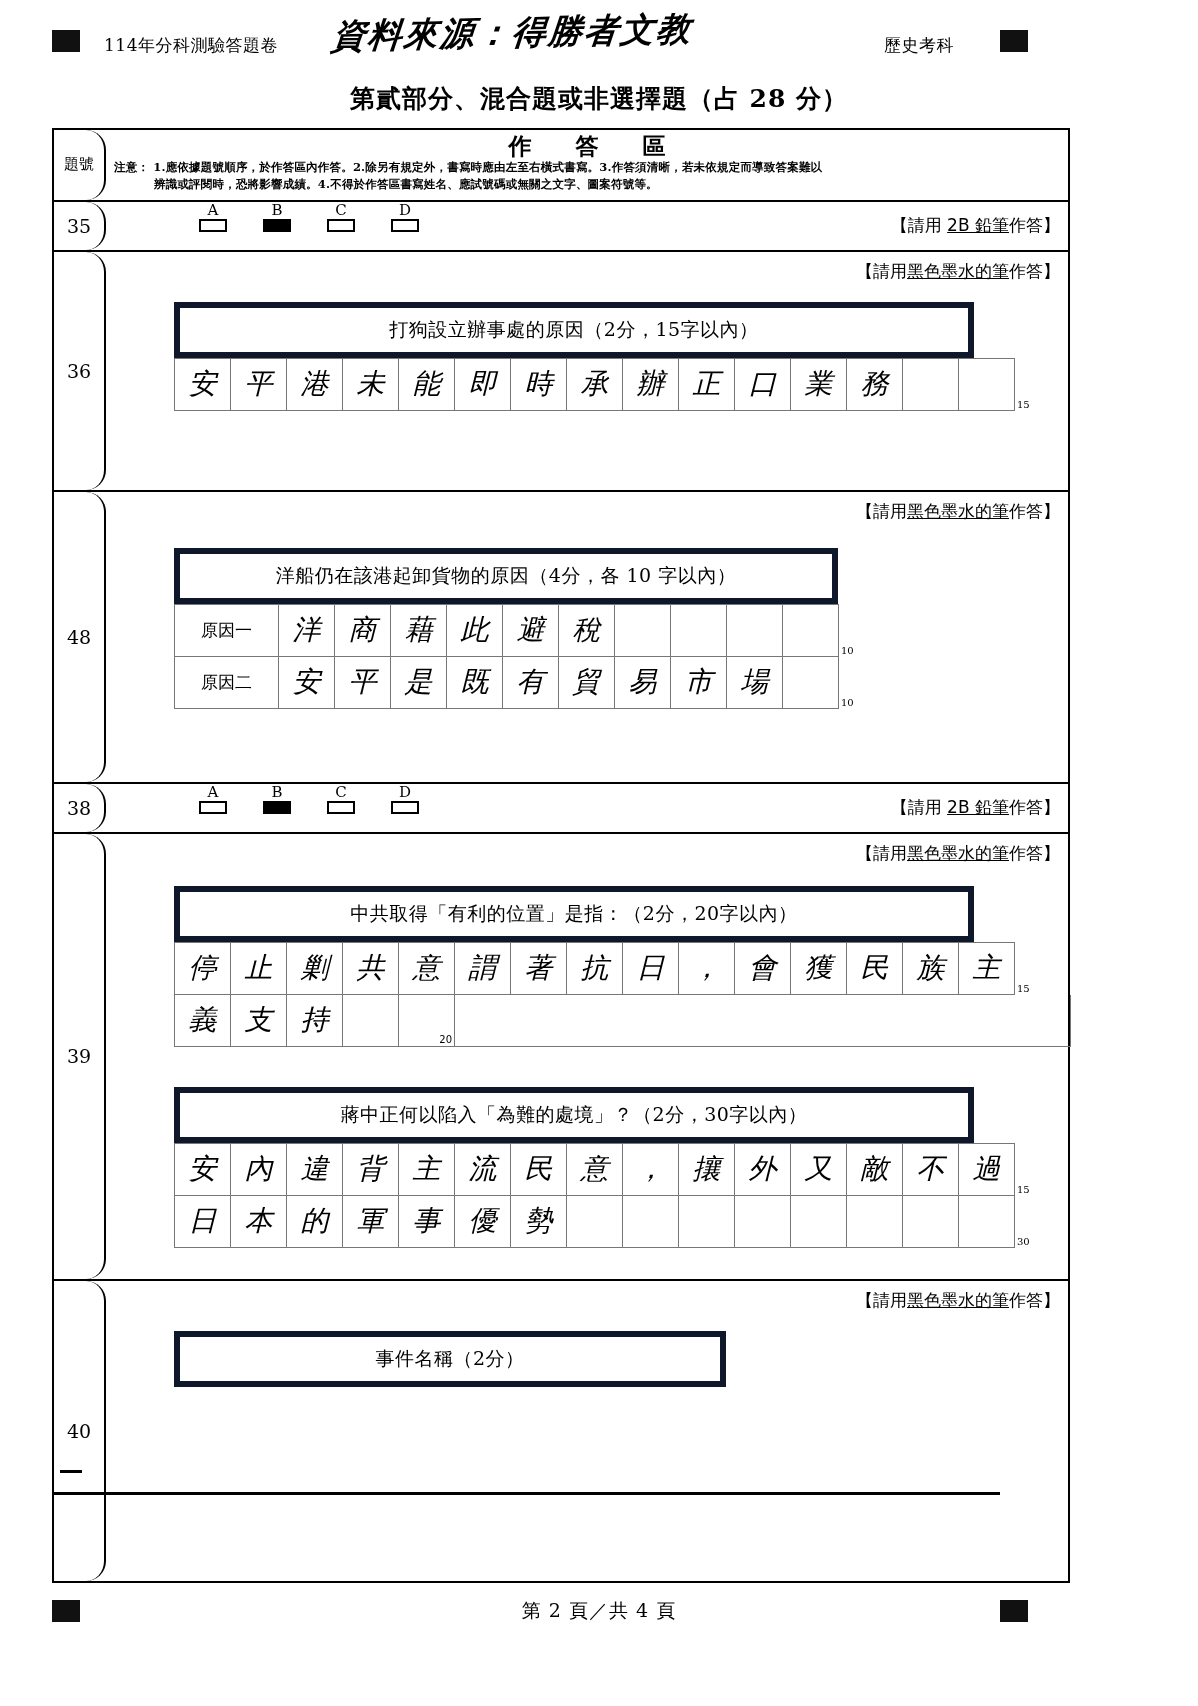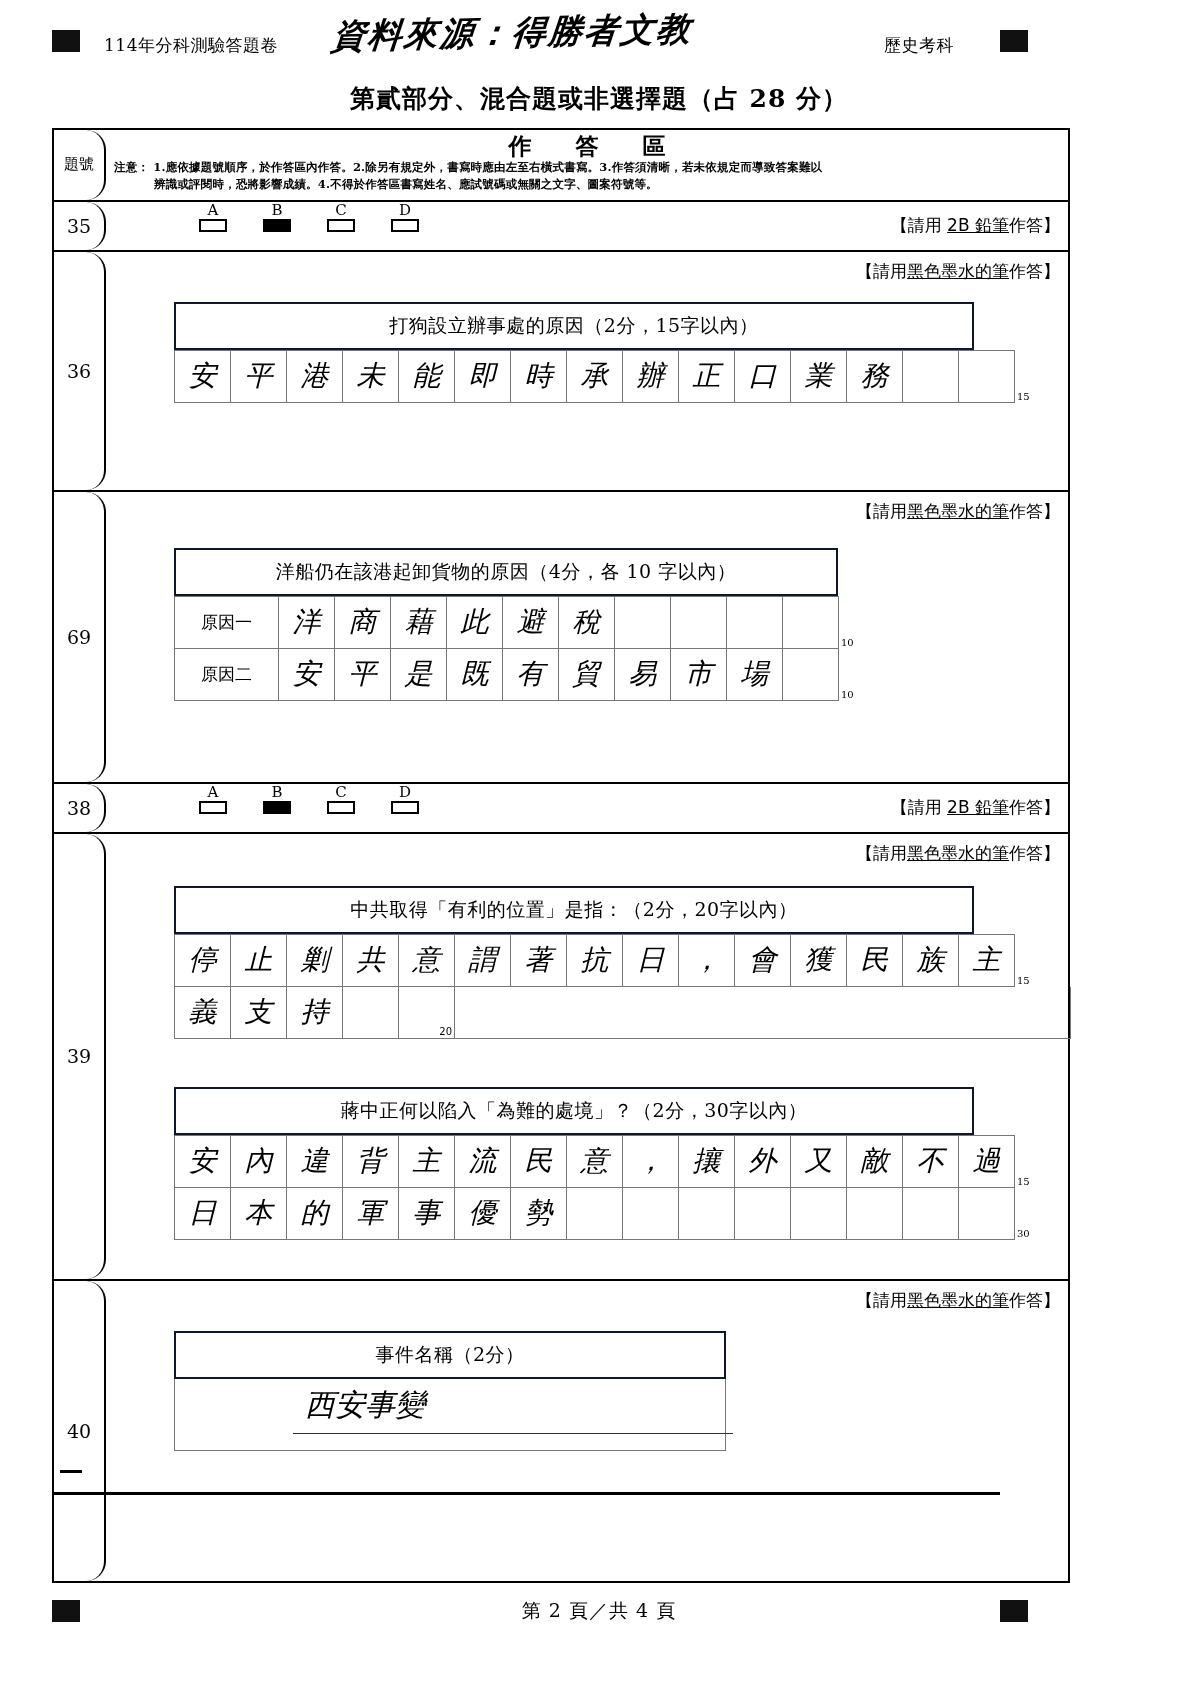--- a/index.html
+++ b/index.html
@@ -107,21 +107,21 @@
   .mc-letter { font-size: 15px; line-height: 13px; }
   .mc-box {
     width: 28px; height: 13px; margin: 2px auto 0;
     border: 2px solid #000; background: #fff;
   }
   .mc-box.filled { background: #000; }
 
   
   .ablock { margin: 0; }
   .prompt {
-    border: 2px solid #0f172a;
+    border: 6px solid #0f172a;
     text-align: center;
     font-size: 19px;
     padding: 9px 4px;
     letter-spacing: .5px;
   }
   .gridrow { display: flex; border-left: 1px solid #777; border-top: 1px solid #777; }
   .gridrow.nt { border-top: none; }
   .cell {
     border-right: 1px solid #777;
     border-bottom: 1px solid #777;
@@ -253,21 +253,21 @@
             <div class="cell"></div>
             <div class="cell"></div>
           </div>
           <div class="rowmark">15</div>
         </div>
       </div>
     </div>
   </div>
 
   <div class="row">
-    <div class="qno">69</div>
+    <div class="qno">48</div>
     <div class="body" style="height:290px">
       <div class="pen-tag" style="top:8px"><span>【請用</span><u>黑色墨水的筆</u><span>作答】</span></div>
       <div class="ablock" style="position:absolute;left:68px;top:56px;width:664px">
         <div class="prompt">洋船仍在該港起卸貨物的原因（4分，各 10 字以內）</div>
         <div style="display:flex;align-items:flex-end">
           <div class="gridrow">
             <div class="cell lbl">原因一</div>
             <div class="cell">洋</div>
             <div class="cell">商</div>
             <div class="cell">藉</div>
@@ -412,24 +412,20 @@
       </div>
     </div>
   </div>
 
   <div class="row">
     <div class="qno">40</div>
     <div class="body" style="height:300px">
       <div class="pen-tag" style="top:8px"><span>【請用</span><u>黑色墨水的筆</u><span>作答】</span></div>
       <div class="ablock" style="position:absolute;left:68px;top:50px;width:552px">
         <div class="prompt">事件名稱（2分）</div>
-        <div class="lineans" style="border:1px solid #777;border-top:none">
-          <div class="hw">西安事變</div>
-          <div class="rule"></div>
-        </div>
       </div>
     </div>
   </div>
 
 </div>
 
 <div class="foot-dash"></div>
 <div class="foot-rule"></div>
 <div class="footer">第 2 頁／共 4 頁</div>
 

